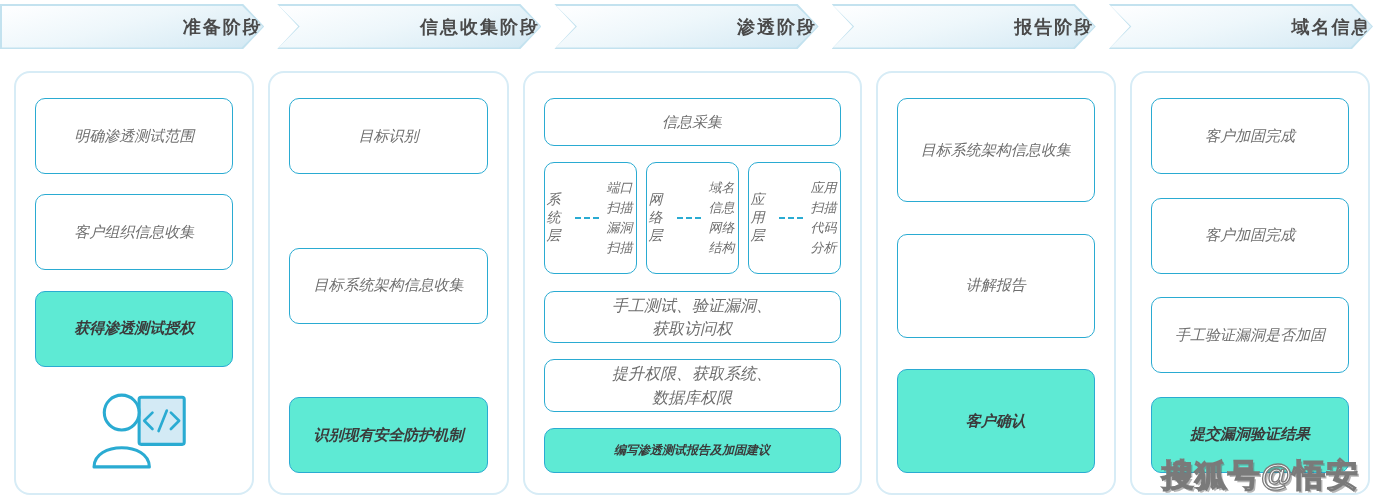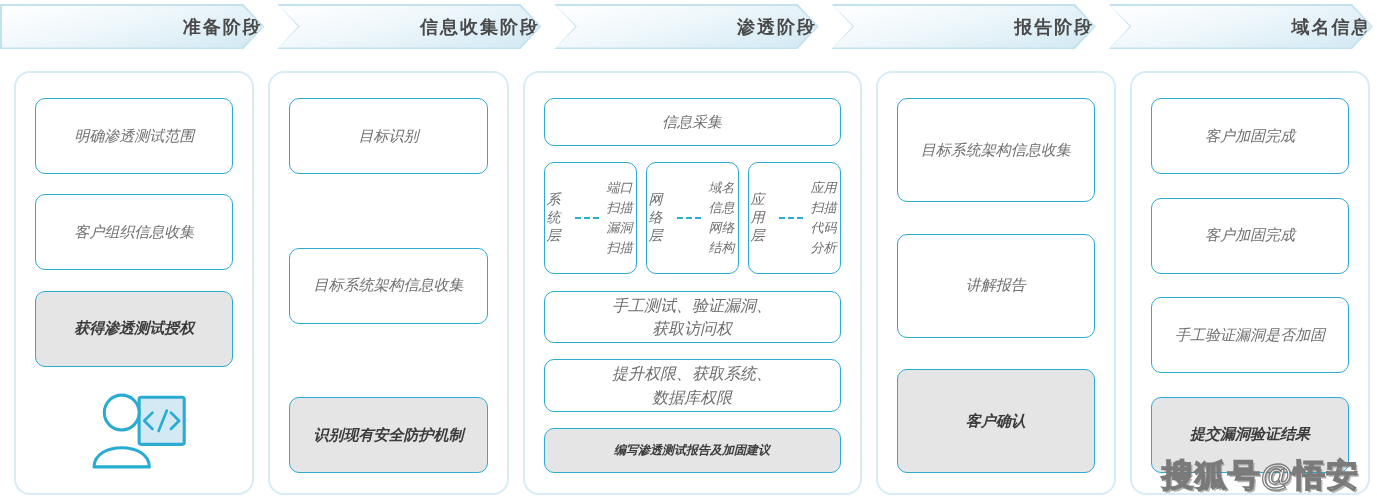--- a/index.html
+++ b/index.html
@@ -18,21 +18,21 @@
   .banner-label { font-size:18px; font-weight:700; color:#4a4a4a; letter-spacing:2px; }
 
   
   .panels { display:flex; gap:14px; padding:22px 7px 0 14px;font-style:italic; }
   .panel { flex:1; height:424px; background:#fff; border:2px solid #d7ecf6; border-radius:16px;
     padding:25px 19px 20px 19px; display:flex; flex-direction:column; justify-content:space-between; }
 
   .box { border:1.5px solid #2aabd2; border-radius:10px; background:#fff; color:#6e6e6e;
     display:flex; align-items:center; justify-content:center; text-align:center;
     font-size:15px; min-height:76px; padding:4px 6px; }
-  .box.hl { background:#e5e5e5; color:#3b3b3b; font-weight:700; }
+  .box.hl { background:#5eead4; color:#3b3b3b; font-weight:700; }
   .panel-report .box { min-height:104px; }
 
   
   .box.sm { min-height:48px; }
   .box.step { min-height:45px; font-size:16px; line-height:1.45; white-space:pre-line; padding:2px 4px; }
   .box.step.hl { font-size:12px; }
   .layers { display:flex; gap:9px; }
   .layer { flex:1; border:1.5px solid #2aabd2; border-radius:10px; background:#fff; min-height:112px;
     display:flex; flex-direction:row; align-items:center; justify-content:center; gap:7px; padding:8px 2px; }
   .layer-title { font-size:14px; color:#6e6e6e; }

